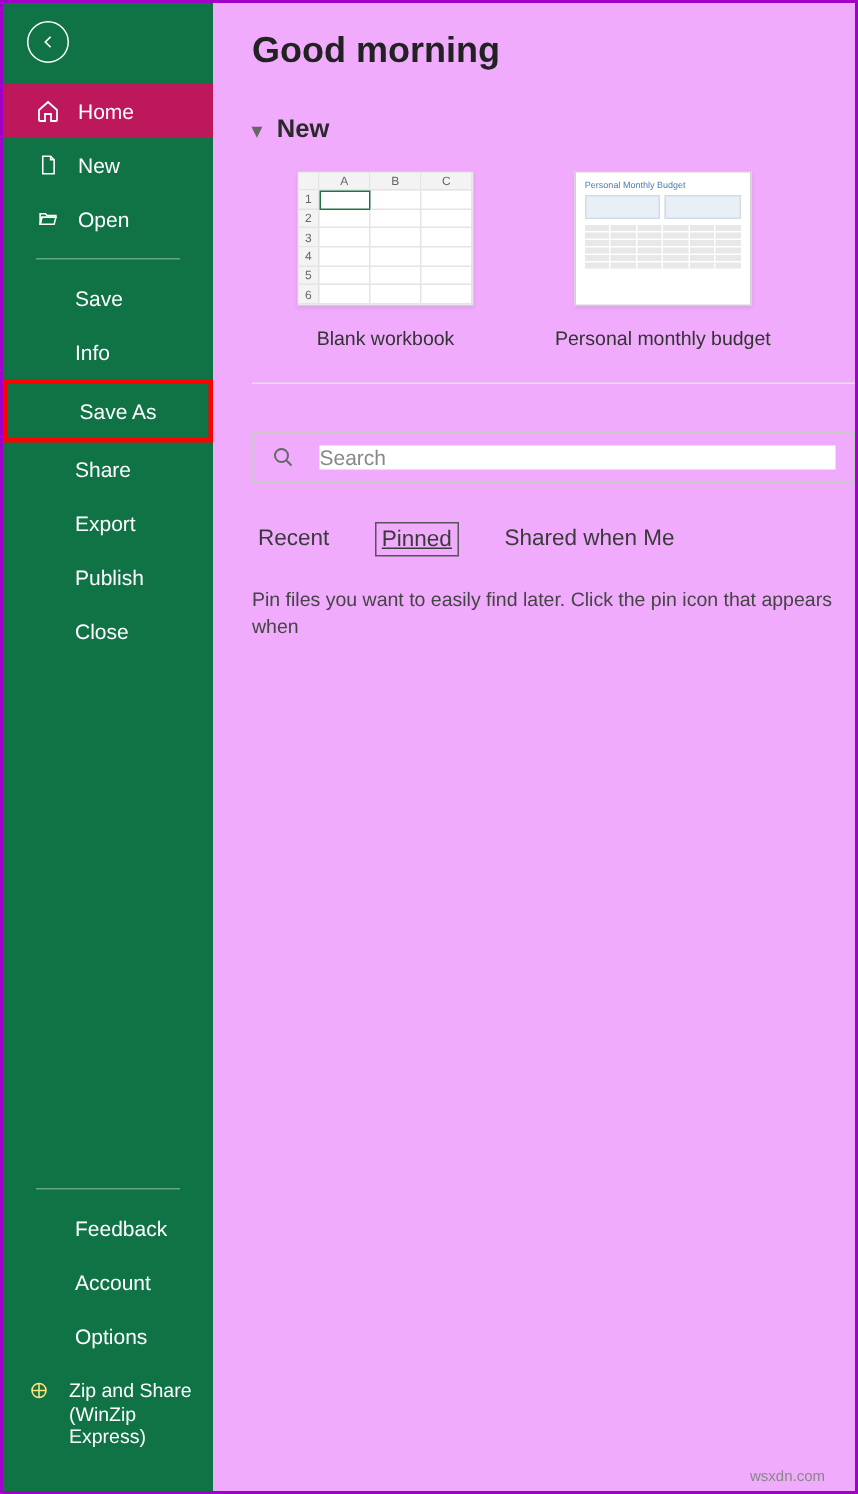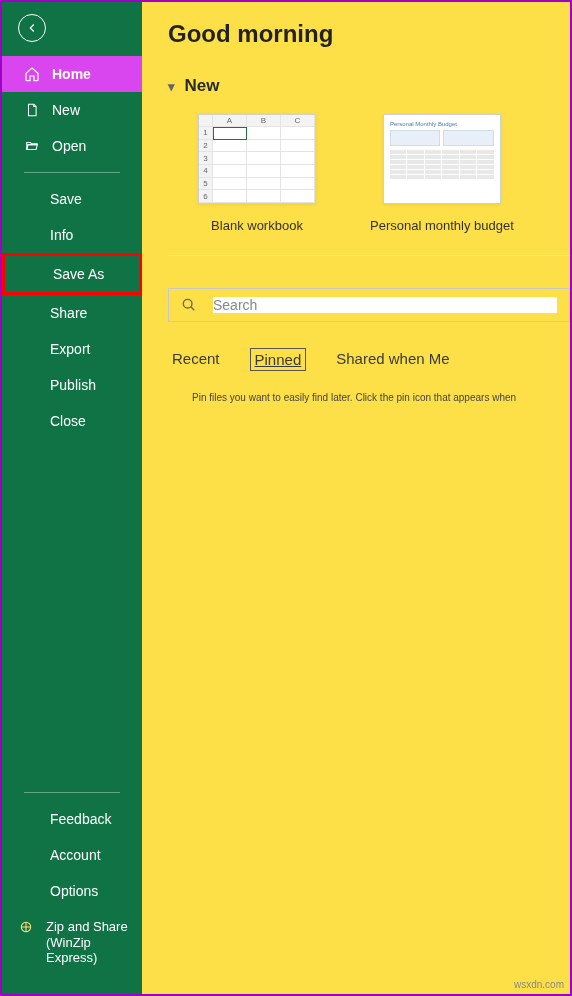--- a/index.html
+++ b/index.html
@@ -4,33 +4,33 @@
   <style>
     * { margin: 0; padding: 0; box-sizing: border-box; font-family: "Segoe UI", Arial, sans-serif; }
     body { width: 572px; height: 996px; border: 2px solid #a000c8; overflow: hidden; background: #fff; position: relative; }
     .layout { display: flex; width: 100%; height: 100%; }
 
     
     .sidebar { width: 140px; background: #0f7345; color: #fff; display: flex; flex-direction: column; font-size: 14px; }
     .back-btn { width: 28px; height: 28px; border: 1.5px solid #fff; border-radius: 50%; margin: 12px 0 14px 16px; display: flex; align-items: center; justify-content: center; cursor: pointer; }
     .back-btn svg { width: 14px; height: 14px; stroke: #fff; }
     .nav-item { display: flex; align-items: center; padding: 10px 14px 10px 22px; cursor: pointer; font-size: 14px; }
-    .nav-item.active { background: #d946ef; font-weight: bold; }
+    .nav-item.active { background: #be185d; }
     .nav-item .icon { width: 16px; height: 16px; margin-right: 12px; display: flex; align-items: center; justify-content: center; }
     .nav-item .label { color: #fff; }
     .sidebar-divider { height: 1px; background: rgba(255,255,255,0.35); margin: 8px 22px; }
     .nav-item.noicon { padding-left: 48px; }
     .nav-item.highlighted { border: 3px solid #ff0000; }
     .sidebar-spacer { flex: 1; }
     .sidebar-bottom { padding-bottom: 18px; }
     .zip-icon { color: #fff; font-size: 13px; }
     .zip-label { line-height: 1.2; font-size: 13px; }
 
     
-    .main { flex: 1; background: #fde047; color: #222; overflow: hidden; padding: 18px 0 0 26px; }
+    .main { flex: 1; background: #f0abfc; color: #222; overflow: hidden; padding: 18px 0 0 26px; }
     .page-title { font-size: 24px; font-weight: 600; color: #222; margin-bottom: 28px; }
     .section-header { display: flex; align-items: center; font-size: 17px; font-weight: 600; color: #2a2a2a; margin-bottom: 18px; }
     .section-header .chevron { margin-right: 10px; font-size: 13px; color: #666; }
     .templates { display: flex; gap: 54px; margin-left: 30px; margin-bottom: 22px; }
     .template { display: flex; flex-direction: column; align-items: center; cursor: pointer; }
     .thumb { width: 118px; height: 90px; border: 1px solid #d0d0d0; background: #fff; box-shadow: 0 1px 3px rgba(0,0,0,0.08); position: relative; overflow: hidden; }
     .template .caption { margin-top: 14px; font-size: 13px; color: #333; text-align: center; }
 
     
     .blank-grid { display: grid; grid-template-columns: 14px repeat(3, 1fr); grid-template-rows: 12px repeat(6, 1fr); width: 100%; height: 100%; font-size: 8px; color: #888; }
@@ -50,23 +50,23 @@
 
     .search-box { display: flex; align-items: center; border: 1px solid #c8c8c8; height: 34px; padding: 0 12px; margin-bottom: 26px; }
     .search-box svg { width: 16px; height: 16px; stroke: #666; fill: none; margin-right: 16px; }
     .search-box input { border: none; outline: none; font-size: 14px; flex: 1; color: #333; }
     .search-box input::placeholder { color: #888; }
 
     .file-tabs { display: flex; gap: 26px; font-size: 15px; color: #3a3a3a; margin-bottom: 20px; }
     .file-tab { cursor: pointer; padding: 2px 4px; }
     .file-tab.selected { border: 1.5px solid #555; text-decoration: underline; }
 
-    .empty-msg { font-size: 10px; color: #444; line-height: 1.4; margin-left: 24px; }
-
-    .watermark { position: absolute; right: 6px; bottom: 4px; font-size: 10px; color: #888; }
+    .empty-msg { font-size: 13px; color: #444; line-height: 1.4; }
+
+    .watermark { position: absolute; right: 20px; bottom: 4px; font-size: 10px; color: #888; }
   </style>
 </head>
 <body>
 
 <div class="layout">
 
   <div class="sidebar">
     <div class="back-btn">
       <svg viewBox="0 0 24 24" fill="none" stroke-width="2">
           <path d="M15 6l-6 6 6 6"></path>

